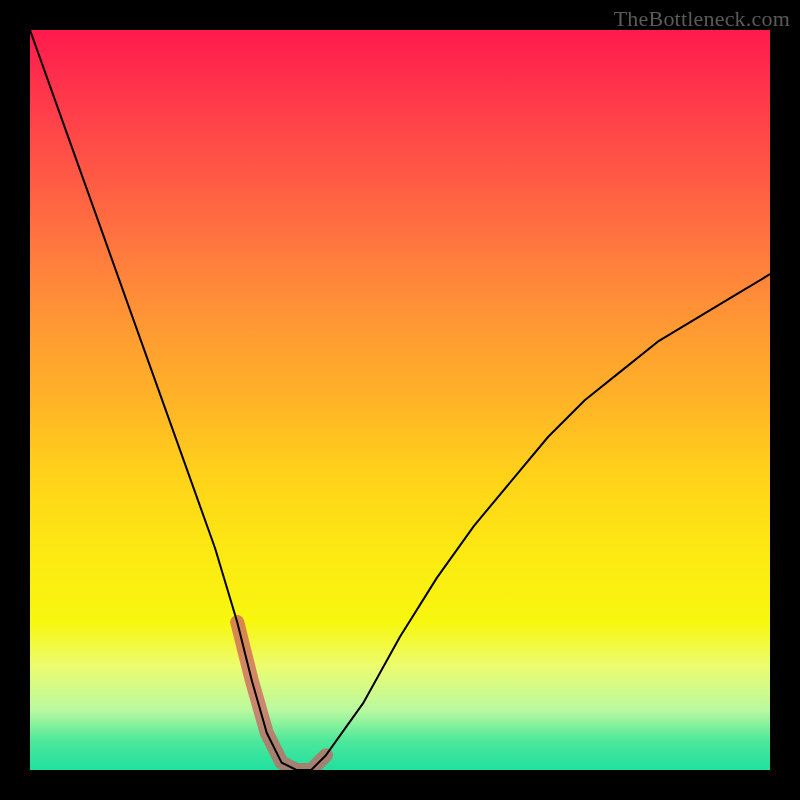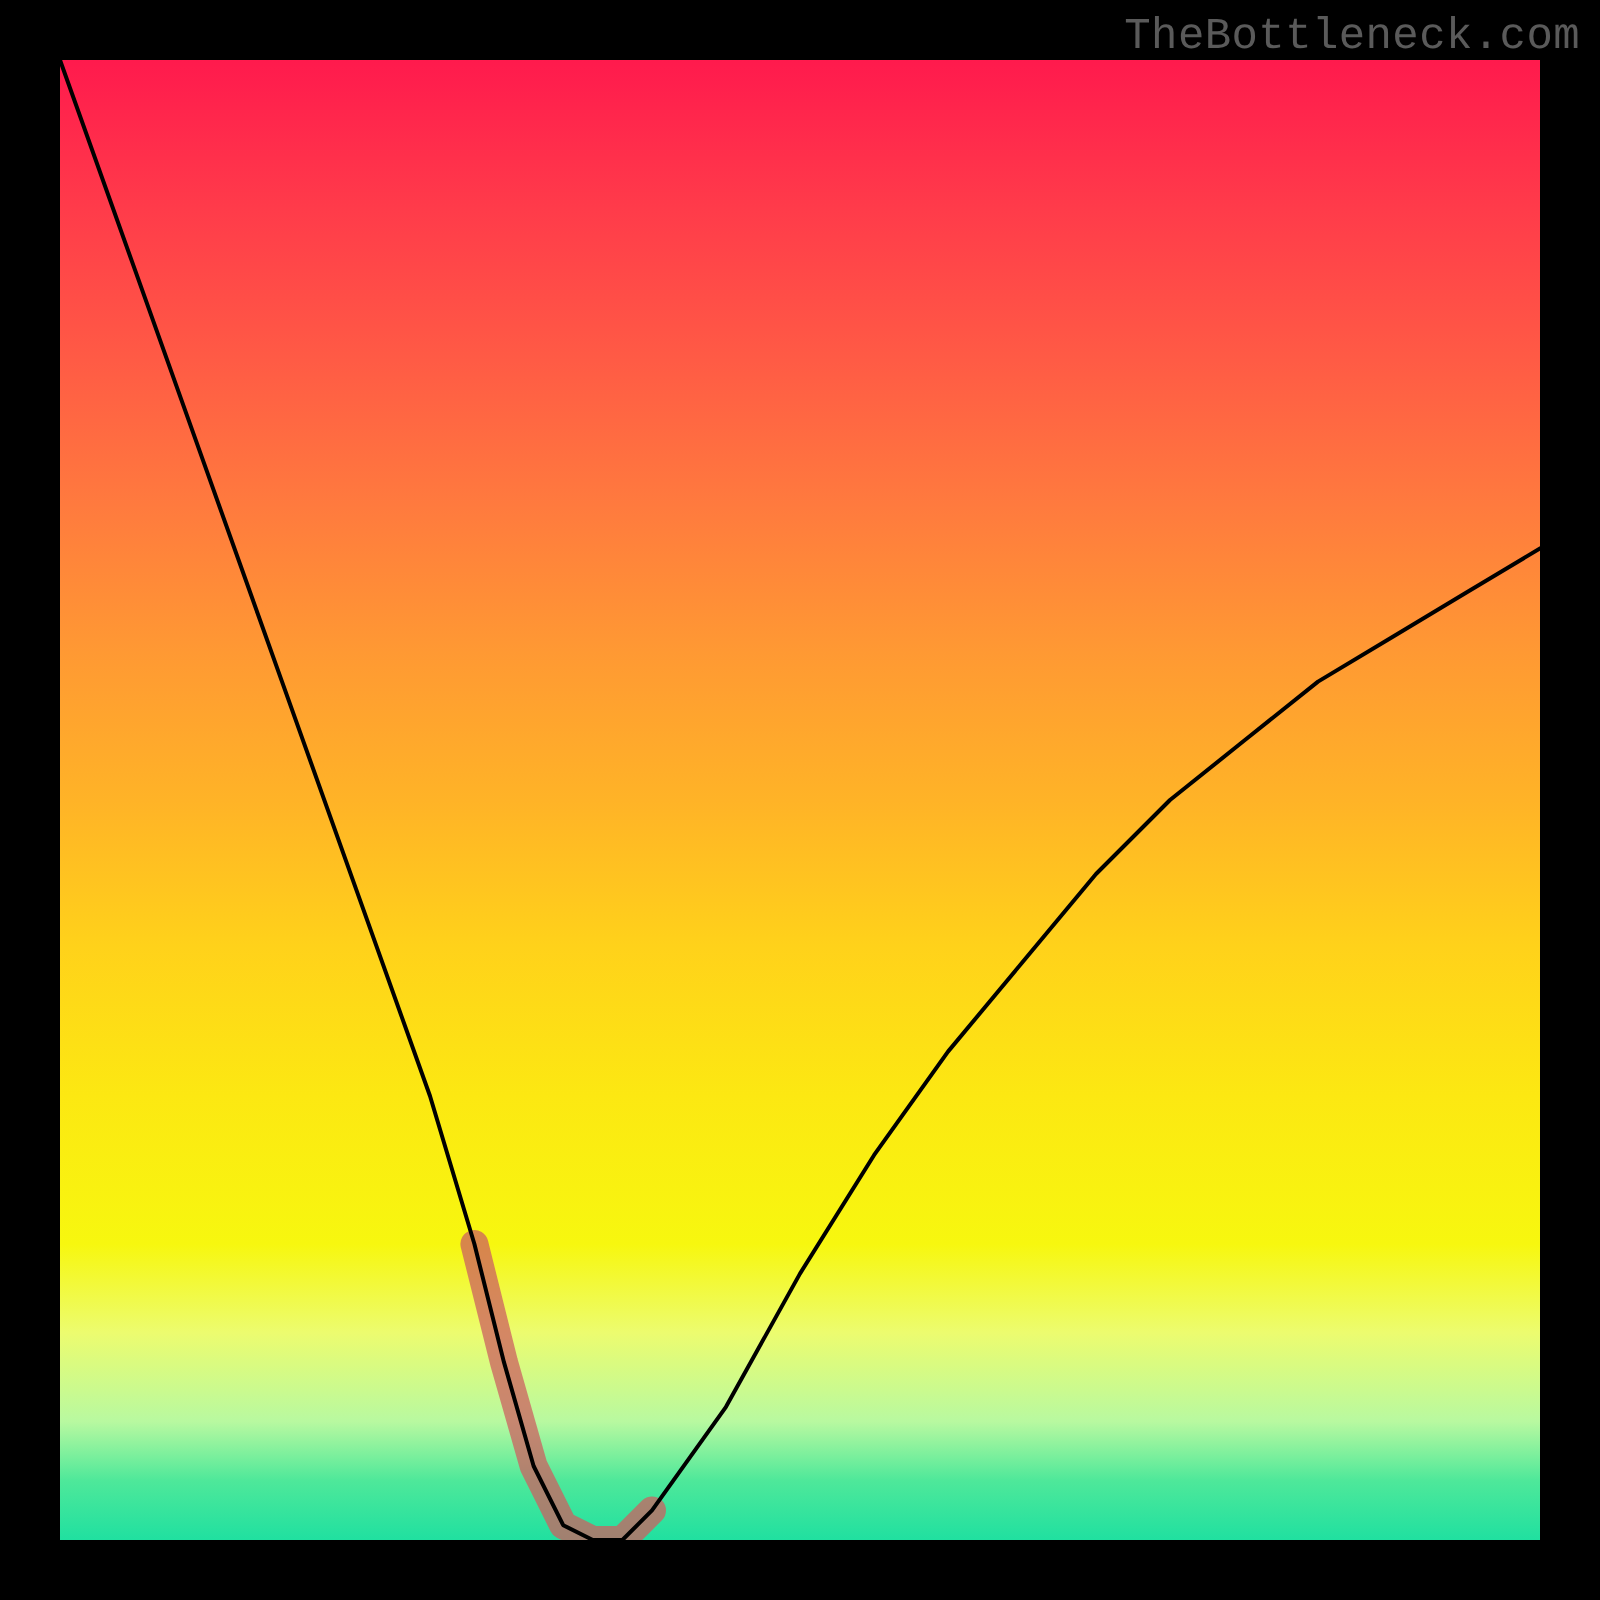--- a/index.html
+++ b/index.html
@@ -28,21 +28,21 @@
       #f7f70f 80%,
       #ecfc6f 86%,
       #b8f9a0 92%,
       #4ee89a 96%,
       #20e0a0 100%);
   }
   .watermark {
     position: absolute;
     top: 6px;
     right: 10px;
-    font-family: Liberation Mono, monospace;
+    font-family: Liberation Serif, serif;
     font-size: 22px;
     color: #5a5a5a;
     letter-spacing: 0.2px;
     user-select: none;
   }
   svg.curve {
     position: absolute;
     left: 0; top: 0;
     width: 100%; height: 100%;
   }

